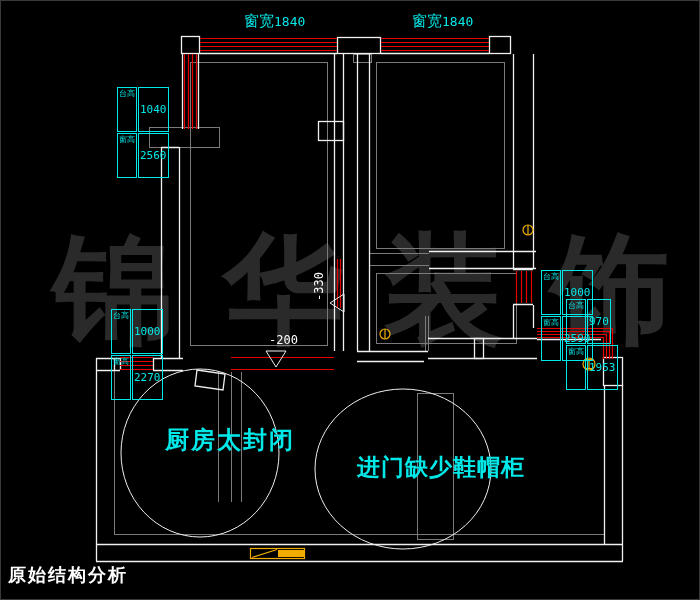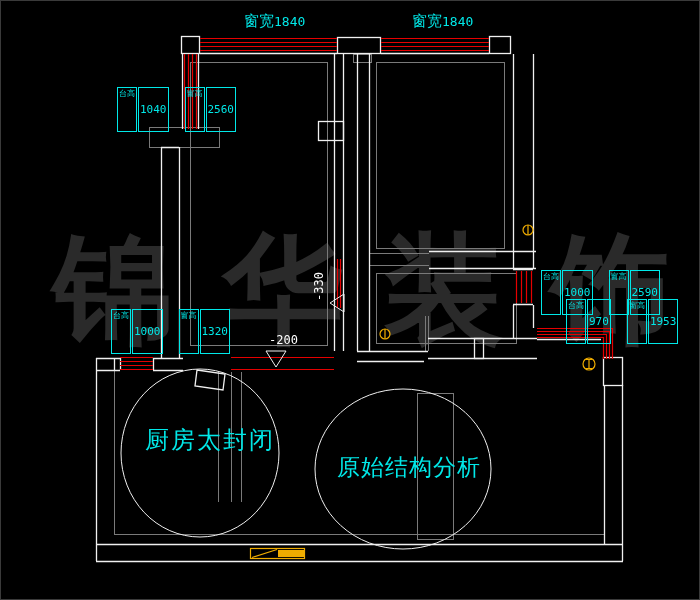--- a/index.html
+++ b/index.html
@@ -18,33 +18,33 @@
     font-size:120px;line-height:120px;font-family:"DejaVu Serif",serif;
     user-select:none;
   }
   .lbl-top{
     position:absolute;z-index:3;color:var(--cyan);
     font-family:"DejaVu Sans Mono",monospace;white-space:nowrap;
   }
   .lbl-top .k{font-size:15px;}
   .lbl-top .v{font-size:13px;}
   .wlabel{
-    position:absolute;z-index:3;display:flex;flex-direction:row;gap:16px;
+    position:absolute;z-index:3;display:flex;flex-direction:column;gap:1px;
     color:var(--cyan);font-family:"DejaVu Sans Mono",monospace;
   }
   .wlabel .row{display:flex;gap:1px;}
   .wlabel .k{border:1px solid var(--cyan);font-size:8px;line-height:11px;padding:0 1px;}
   .wlabel .v{border:1px solid var(--cyan);font-size:11px;line-height:11px;padding:16px 1px;letter-spacing:0px;}
   .elev{
     position:absolute;z-index:3;color:#ffffff;
     font-family:"DejaVu Sans Mono",monospace;font-size:12px;white-space:nowrap;
   }
   .elev.vert{transform:rotate(-90deg);transform-origin:0 0;}
   .comment{
-    position:absolute;z-index:4;color:var(--cyan);font-weight:normal;white-space:nowrap;
+    position:absolute;z-index:4;color:var(--cyan);font-weight:bold;white-space:nowrap;margin-left:20px;
   }
   #comment-kitchen{left:144px;top:423px;font-size:24px;letter-spacing:2px;}
   #comment-entrance{left:336px;top:451px;font-size:23px;letter-spacing:1px;}
   #bottom-title{
     position:absolute;left:7px;top:562px;z-index:4;color:var(--title);
     font-size:18px;font-weight:bold;letter-spacing:2px;
   }
   .w{stroke:var(--wall);stroke-width:1.3;fill:none;}
   .wt{stroke:var(--wall);stroke-width:1;fill:none;}
   .g{stroke:var(--inner);stroke-width:1;fill:none;}
@@ -172,21 +172,21 @@
         <span class="v">2560</span>
       </div>
   </div>
   <div class="wlabel" style="left:110px;top:308px">
     <div class="row">
         <span class="k">台高</span>
         <span class="v">1000</span>
       </div>
     <div class="row">
         <span class="k">窗高</span>
-        <span class="v">1320</span>
+        <span class="v">2270</span>
       </div>
   </div>
   <div class="wlabel" style="left:540px;top:269px">
     <div class="row">
         <span class="k">台高</span>
         <span class="v">1000</span>
       </div>
     <div class="row">
         <span class="k">窗高</span>
         <span class="v">2590</span>
@@ -200,16 +200,17 @@
     <div class="row">
         <span class="k">窗高</span>
         <span class="v">1953</span>
       </div>
   </div>
 
   <div class="elev vert" style="left:311px;top:300px">-330</div>
   <div class="elev" style="left:268px;top:332px">-200</div>
 
   <div class="comment" id="comment-kitchen">厨房太封闭</div>
-  <div class="comment" id="comment-entrance">原始结构分析</div>
-
+  <div class="comment" id="comment-entrance">进门缺少鞋帽柜</div>
+
+  <div id="bottom-title">原始结构分析</div>
 
 </div>
 
 </body></html>

